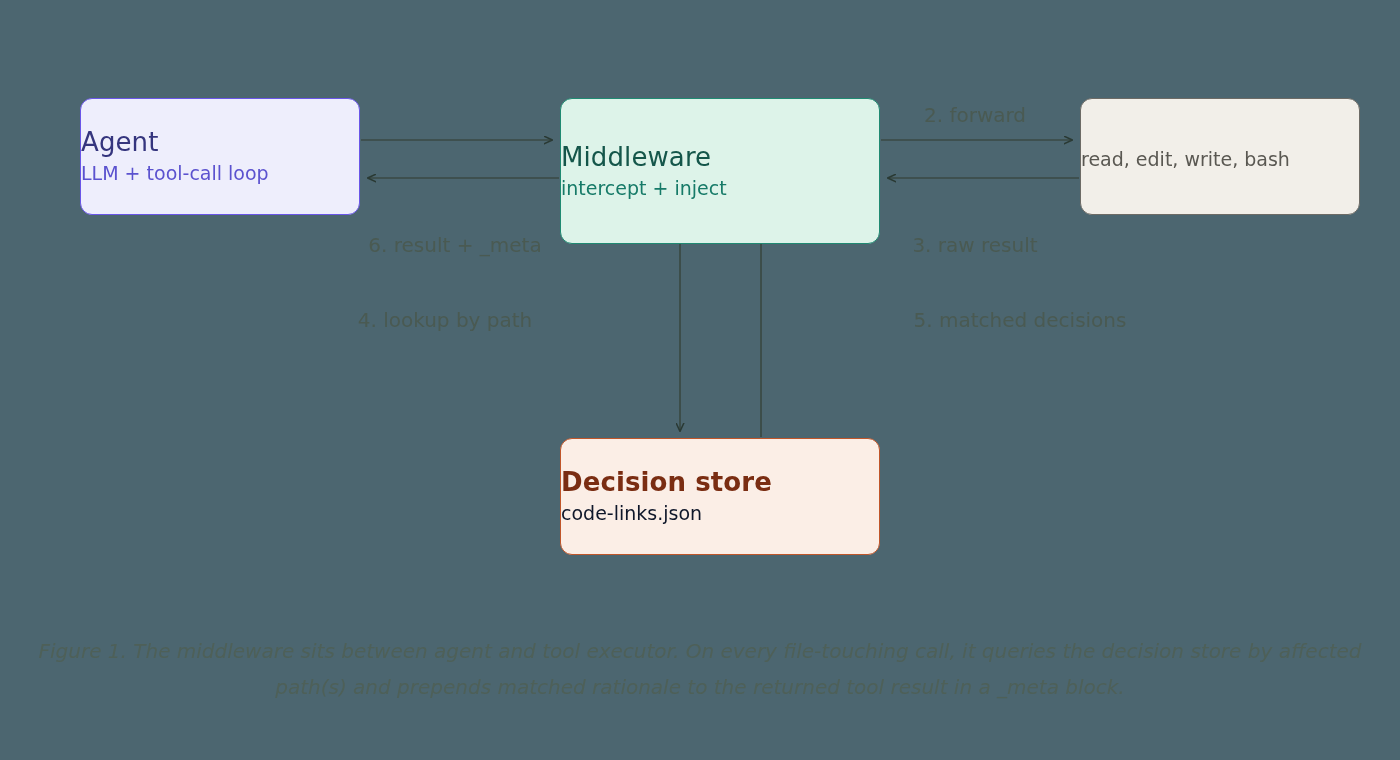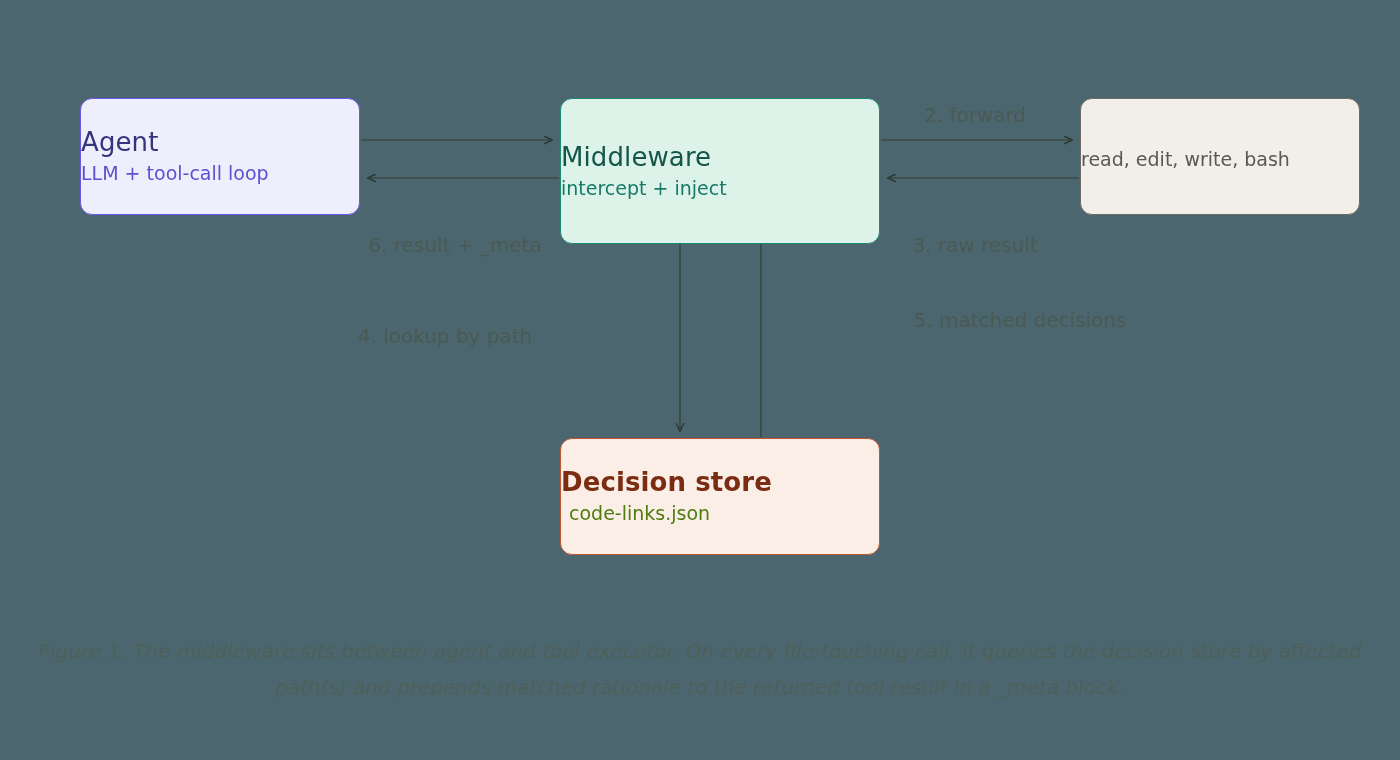--- a/index.html
+++ b/index.html
@@ -89,36 +89,36 @@
   #node-tool-executor .node-sub   { color: #5a5852; }
 
   
   #node-decision-store {
     left: 560px; top: 438px;
     width: 320px; height: 117px;
     background: #fbeee6;
     border-color: #c0562a;
   }
   #node-decision-store .node-title { color: #7a2d12; font-weight: bold; }
-  #node-decision-store .node-sub   { color: #4d7c0f; margin-left: 8px; }
+  #node-decision-store .node-sub   { color: #0f172a; }
 
   
   .edge-label {
     position: absolute;
     font-size: 20px;
     line-height: 1;
     color: #4a5a52;
     white-space: nowrap;
     text-align: center;
   }
   #label-1 { left: 330px;  top: 105px; width: 250px; }
   #label-2 { left: 880px;  top: 105px; width: 190px; }
   #label-3 { left: 880px;  top: 235px; width: 190px; }
   #label-6 { left: 330px;  top: 235px; width: 250px; }
-  #label-4 { left: 320px;  top: 310px; width: 250px; margin-top: 16px; }
+  #label-4 { left: 320px;  top: 310px; width: 250px; }
   #label-5 { left: 880px;  top: 310px; width: 280px; }
 
   
   #caption {
     position: absolute;
     left: 0;
     top: 634px;
     width: 1400px;
     padding: 0 6px;
     box-sizing: border-box;

